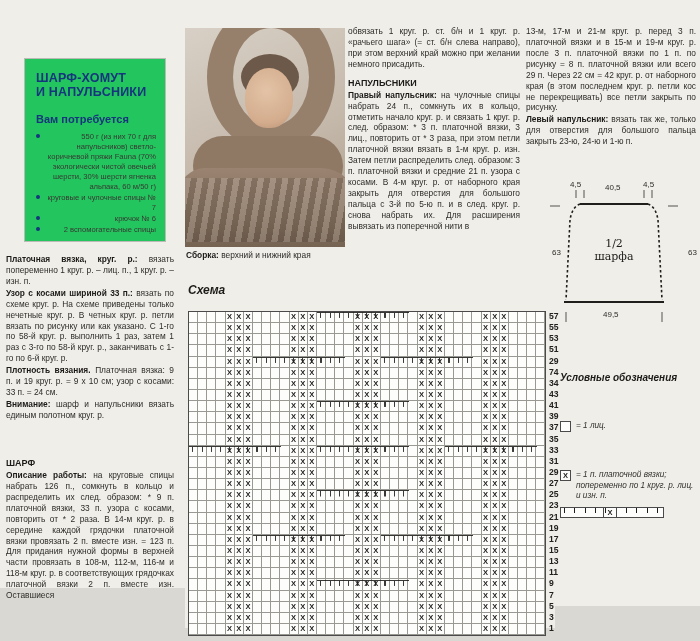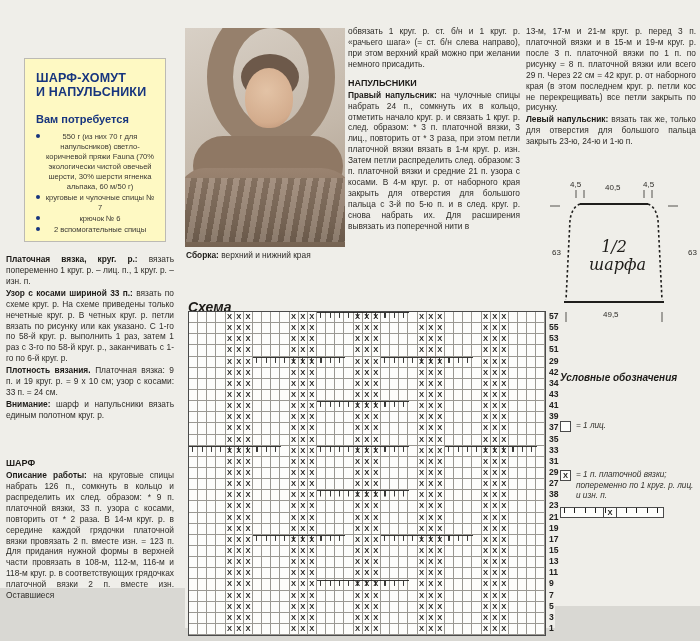--- a/index.html
+++ b/index.html
@@ -8,27 +8,27 @@
     background:#efeee9;
     font-family:"Liberation Sans","DejaVu Sans",sans-serif;
     color:#2e2c28;
   }
   .abs{position:absolute;}
   
   .gray{background:#d9d8d3;}
   
   .info-box{
     left:24px;top:58px;width:142px;height:184px;
-    background:#fef9c3;border:1px solid #bcbab4;
+    background:#22c55e;border:1px solid #bcbab4;
     padding:12px 9px 8px 11px;box-sizing:border-box;
   }
   .info-title{font-size:12.5px;font-weight:bold;line-height:1.15;color:#17357e;letter-spacing:.2px;}
   .info-sub{font-size:11px;font-weight:bold;color:#17357e;margin-top:13px;margin-bottom:7px;}
   .bullets{list-style:none;margin:0;padding:0;font-size:7.6px;line-height:1.32;color:#3a3833;}
-  .bullets li{position:relative;padding-left:8px;margin-bottom:1px;text-align:center;}
+  .bullets li{position:relative;padding-left:8px;margin-bottom:1px;text-align:right;}
   .bullets .dot{position:absolute;left:0;top:2.5px;width:4px;height:4px;border-radius:50%;background:#17357e;}
   
   .col{font-size:8.35px;line-height:1.31;text-align:justify;color:#2e2c28;}
   .col p{margin:0 0 1px 0;}
   .col b{font-weight:bold;color:#1d1b18;}
   .sec-h{font-size:9px;font-weight:bold;color:#1d1b18;margin:6px 0 2px 0;}
   
   .photo{left:185px;top:28px;width:160px;height:219px;overflow:hidden;background:linear-gradient(155deg,#d8d0c6 0%,#c4b8aa 55%,#a99a89 100%);}
   .photo .hood{position:absolute;left:22px;top:-26px;width:128px;height:150px;border-radius:50%;border:26px solid #96806c;box-sizing:border-box;background:transparent;}
   .photo .hair{position:absolute;left:56px;top:26px;width:58px;height:46px;border-radius:50%;background:#6d594a;}
@@ -40,24 +40,24 @@
   .chart-wrap{left:188px;top:311px;}
   .chart-grid{display:grid;border:1px solid #4a4a4a;background:#fdfdfb;position:relative;}
   .ccell{border-right:1px solid #9a9892;border-bottom:1px solid #9a9892;box-sizing:border-box;
          font-size:7.6px;font-weight:bold;color:#1f1e1c;text-align:center;line-height:10.6px;}
   .overlay-layer{position:absolute;left:0;top:0;pointer-events:none;}
   .cable-overlay{position:absolute;border-top:1.7px solid #1f1e1c;box-sizing:border-box;
     background-image:repeating-linear-gradient(90deg,transparent 0,transparent 3.4px,#1f1e1c 3.4px,#1f1e1c 4.5px,transparent 4.5px,transparent 9.153px);
     background-size:100% 55%;background-repeat:no-repeat;opacity:.88;}
   .row-nums{left:549px;top:311px;width:18px;}
   .row-nums div{height:11.15px;font-size:8.6px;font-weight:bold;color:#22211f;line-height:11.15px;}
-  .chart-label{left:188px;top:299px;font-size:14px;font-weight:bold;font-style:italic;color:#1d1b18;}
+  .chart-label{left:188px;top:283px;font-size:12px;font-weight:bold;font-style:italic;color:#1d1b18;}
   
   .schematic-label{font-size:8px;color:#2e2c28;}
-  .schematic-center{font-family:"DejaVu Serif",serif;font-style:italic;font-size:16px;color:#1d1b18;text-align:center;line-height:1.15;}
+  .schematic-center{font-family:"DejaVu Serif",serif;font-size:11px;color:#1d1b18;text-align:center;line-height:1.15;}
   
   .legend{left:560px;top:372px;width:140px;}
   .legend-title{font-size:10px;font-weight:bold;font-style:italic;color:#1d1b18;margin-bottom:7px;}
   .legend-item{display:flex;align-items:flex-start;margin-bottom:5px;font-size:8.2px;line-height:1.3;font-style:italic;color:#33312c;margin-top:38px;}
   .sq{flex:0 0 auto;width:9px;height:9px;border:1px solid #4a4a4a;background:#fdfdfb;margin-right:5px;margin-top:0;
       font-size:7.5px;font-weight:bold;font-style:normal;text-align:center;line-height:9px;color:#1f1e1c;}
   .legend-cable{margin:2px 0 2px 0;}
   .cable-sym{display:block;width:104px;height:11px;border:1px solid #4a4a4a;box-sizing:border-box;background:#fdfdfb;position:relative;
     background-image:repeating-linear-gradient(90deg,transparent 0,transparent 3.2px,#1f1e1c 3.2px,#1f1e1c 4.2px,transparent 4.2px,transparent 10.3px);
     background-size:100% 60%;background-repeat:no-repeat;}
@@ -1299,32 +1299,32 @@
       <div class="cable-overlay" style="left: 193.213px; top: 224px; width: 91.53px; height: 10.15px;"></div>
       <div class="cable-overlay" style="left: 129.142px; top: 268.6px; width: 91.53px; height: 10.15px;"></div>
     </div>
 </div>
 <div class="abs row-nums" id="row-nums">
     <div>57</div>
     <div>55</div>
     <div>53</div>
     <div>51</div>
     <div>29</div>
-    <div>42</div>
+    <div>74</div>
     <div>34</div>
     <div>43</div>
     <div>41</div>
     <div>39</div>
     <div>37</div>
     <div>35</div>
     <div>33</div>
     <div>31</div>
     <div>29</div>
     <div>27</div>
-    <div>38</div>
+    <div>25</div>
     <div>23</div>
     <div>21</div>
     <div>19</div>
     <div>17</div>
     <div>15</div>
     <div>13</div>
     <div>11</div>
     <div>9</div>
     <div>7</div>
     <div>5</div>

